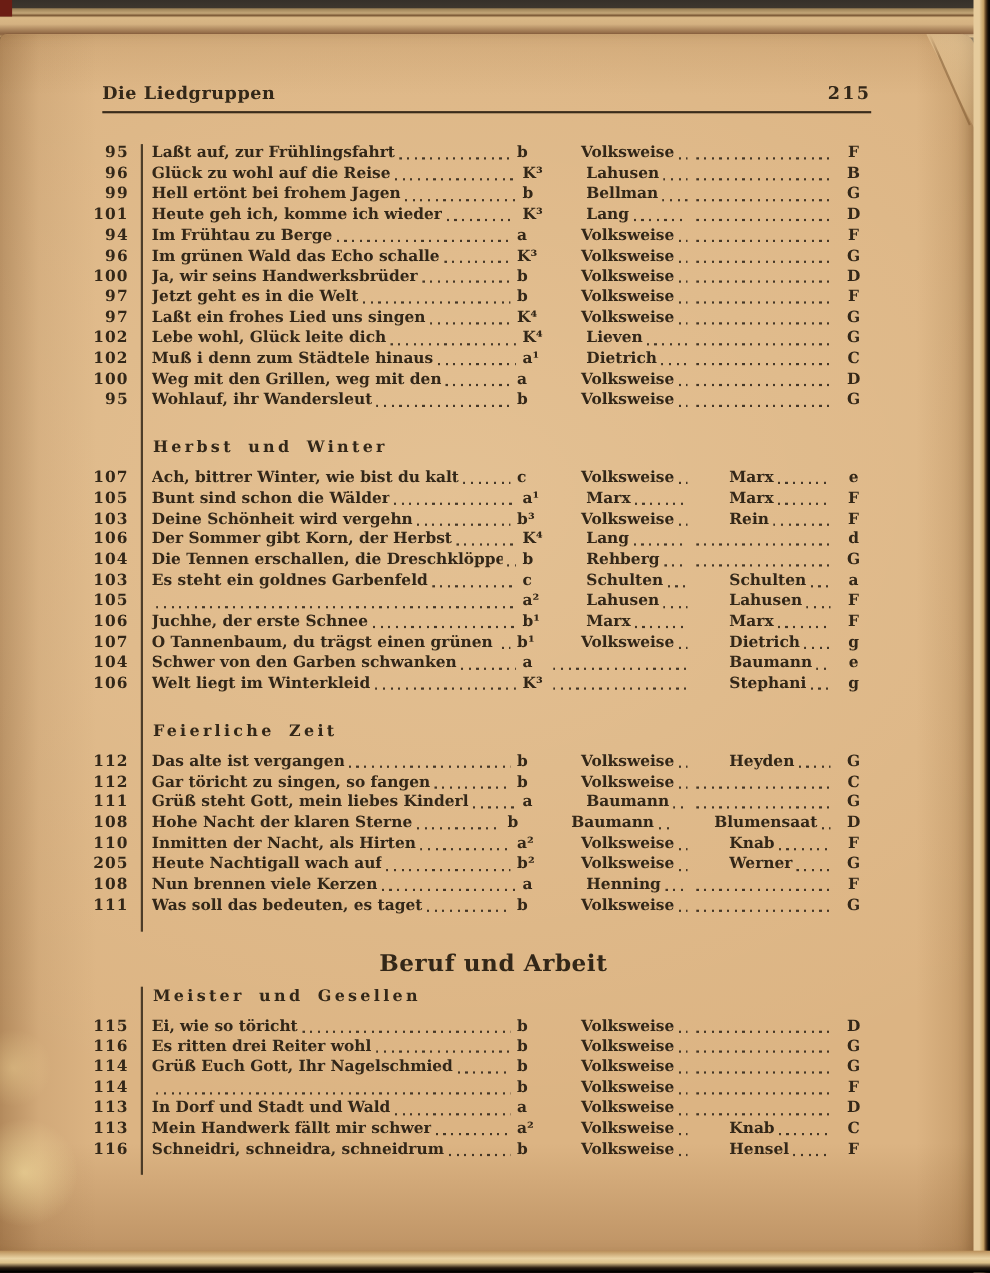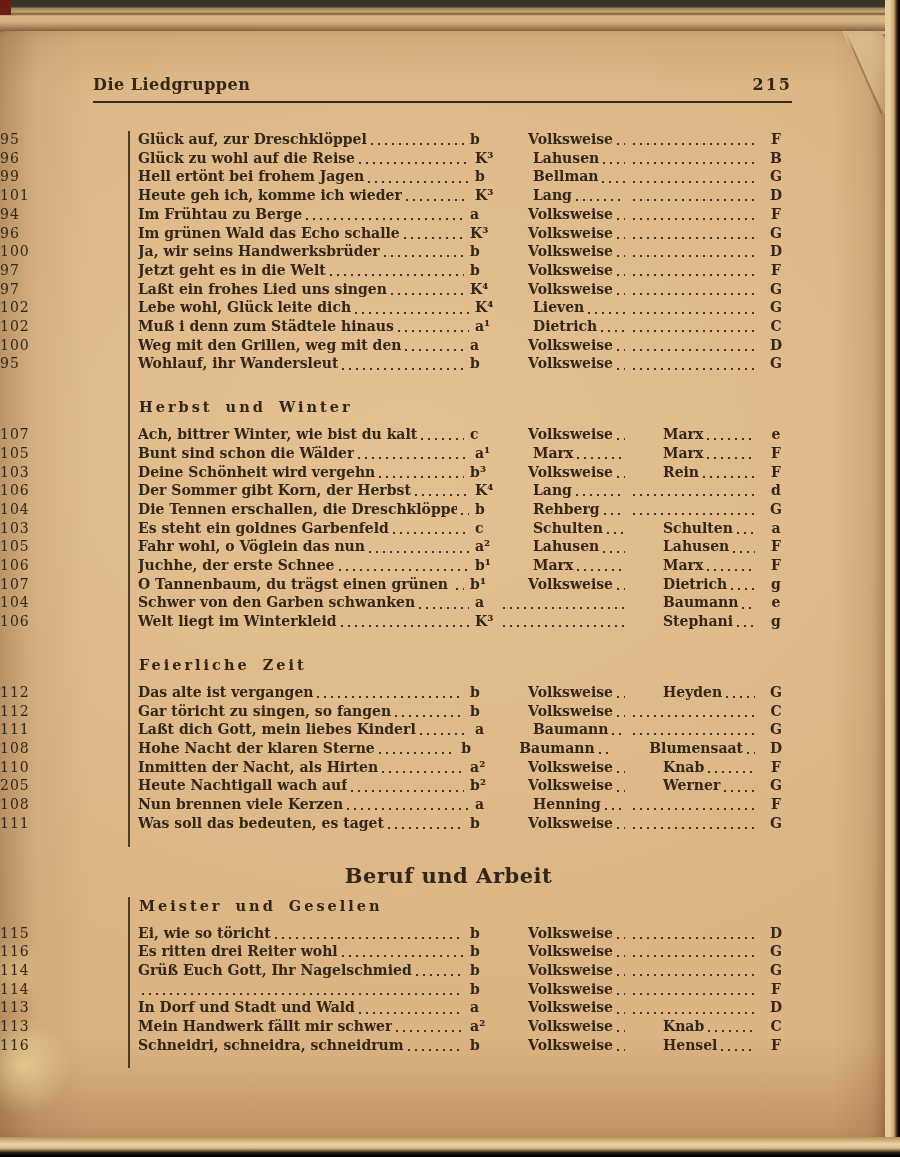--- a/index.html
+++ b/index.html
@@ -87,21 +87,21 @@
   }
   .block.first .section-heading { margin-top:24px; }
   .center-heading {
     font-size:21px; font-weight:bold; margin:30px 0 2px 0;
     text-align:center; padding-left:104px; letter-spacing:.5px;
   }
   .row {
     display:flex; line-height:18.7px; font-size:14px; font-weight:600;
     white-space:nowrap;
   }
-  .num  { flex:0 0 128px; padding-right:11px; text-align:left; font-weight:400; letter-spacing:1px; }
+  .num  { flex:0 0 128px; padding-right:11px; text-align:right; font-weight:700; letter-spacing:1px;padding-left:44px; }
   .titlecell { flex:1 1 0; min-width:0; display:flex; padding-left:10px; }
   .title { flex:0 1 auto; overflow:hidden; }
   .code  { flex:0 0 26px; padding-left:2px; }
   .comp  { flex:0 0 130px; display:flex; }
   .comp2 { flex:0 0 130px; }
   .compname { flex:0 0 auto;margin-left:34px; }
   .key   { flex:0 0 34px; text-align:center; font-weight:600; }
   .leader {
     flex:1 0 8px; align-self:flex-end; height:2px; margin:0 4px 3.5px 4px;
     background-image:repeating-linear-gradient(90deg, rgba(47,36,24,.88) 0 2px, transparent 2px 7px);
@@ -122,21 +122,21 @@
       <span>Die Liedgruppen</span>
       <span class="pageno">215</span>
     </div>
     <div class="rule"></div>
 
     <div class="list">
       <section class="block first">
           <div class="row">
             <span class="num">95</span>
             <div class="titlecell">
-              <span class="title">Glück auf, zur Dreschklöppel</span>
+              <span class="title">Laßt auf, zur Frühlingsfahrt</span>
               <span class="leader"></span>
               <span class="code">b</span>
             </div>
             <div class="comp">
               <span class="compname">Volksweise</span>
               <span class="leader"></span>
             </div>
             <div class="comp comp2">
               <span class="leader"></span>
             </div>
@@ -431,21 +431,20 @@
             </div>
             <div class="comp comp2">
               <span class="compname">Schulten</span>
               <span class="leader"></span>
             </div>
             <span class="key">a</span>
           </div>
           <div class="row">
             <span class="num">105</span>
             <div class="titlecell">
-              <span class="title">Fahr wohl, o Vöglein das nun</span>
               <span class="leader"></span>
               <span class="code">a²</span>
             </div>
             <div class="comp">
               <span class="compname">Lahusen</span>
               <span class="leader"></span>
             </div>
             <div class="comp comp2">
               <span class="compname">Lahusen</span>
               <span class="leader"></span>
@@ -548,21 +547,21 @@
               <span class="leader"></span>
             </div>
             <div class="comp comp2">
               <span class="leader"></span>
             </div>
             <span class="key">C</span>
           </div>
           <div class="row">
             <span class="num">111</span>
             <div class="titlecell">
-              <span class="title">Laßt dich Gott, mein liebes Kinderl</span>
+              <span class="title">Grüß steht Gott, mein liebes Kinderl</span>
               <span class="leader"></span>
               <span class="code">a</span>
             </div>
             <div class="comp">
               <span class="compname">Baumann</span>
               <span class="leader"></span>
             </div>
             <div class="comp comp2">
               <span class="leader"></span>
             </div>

